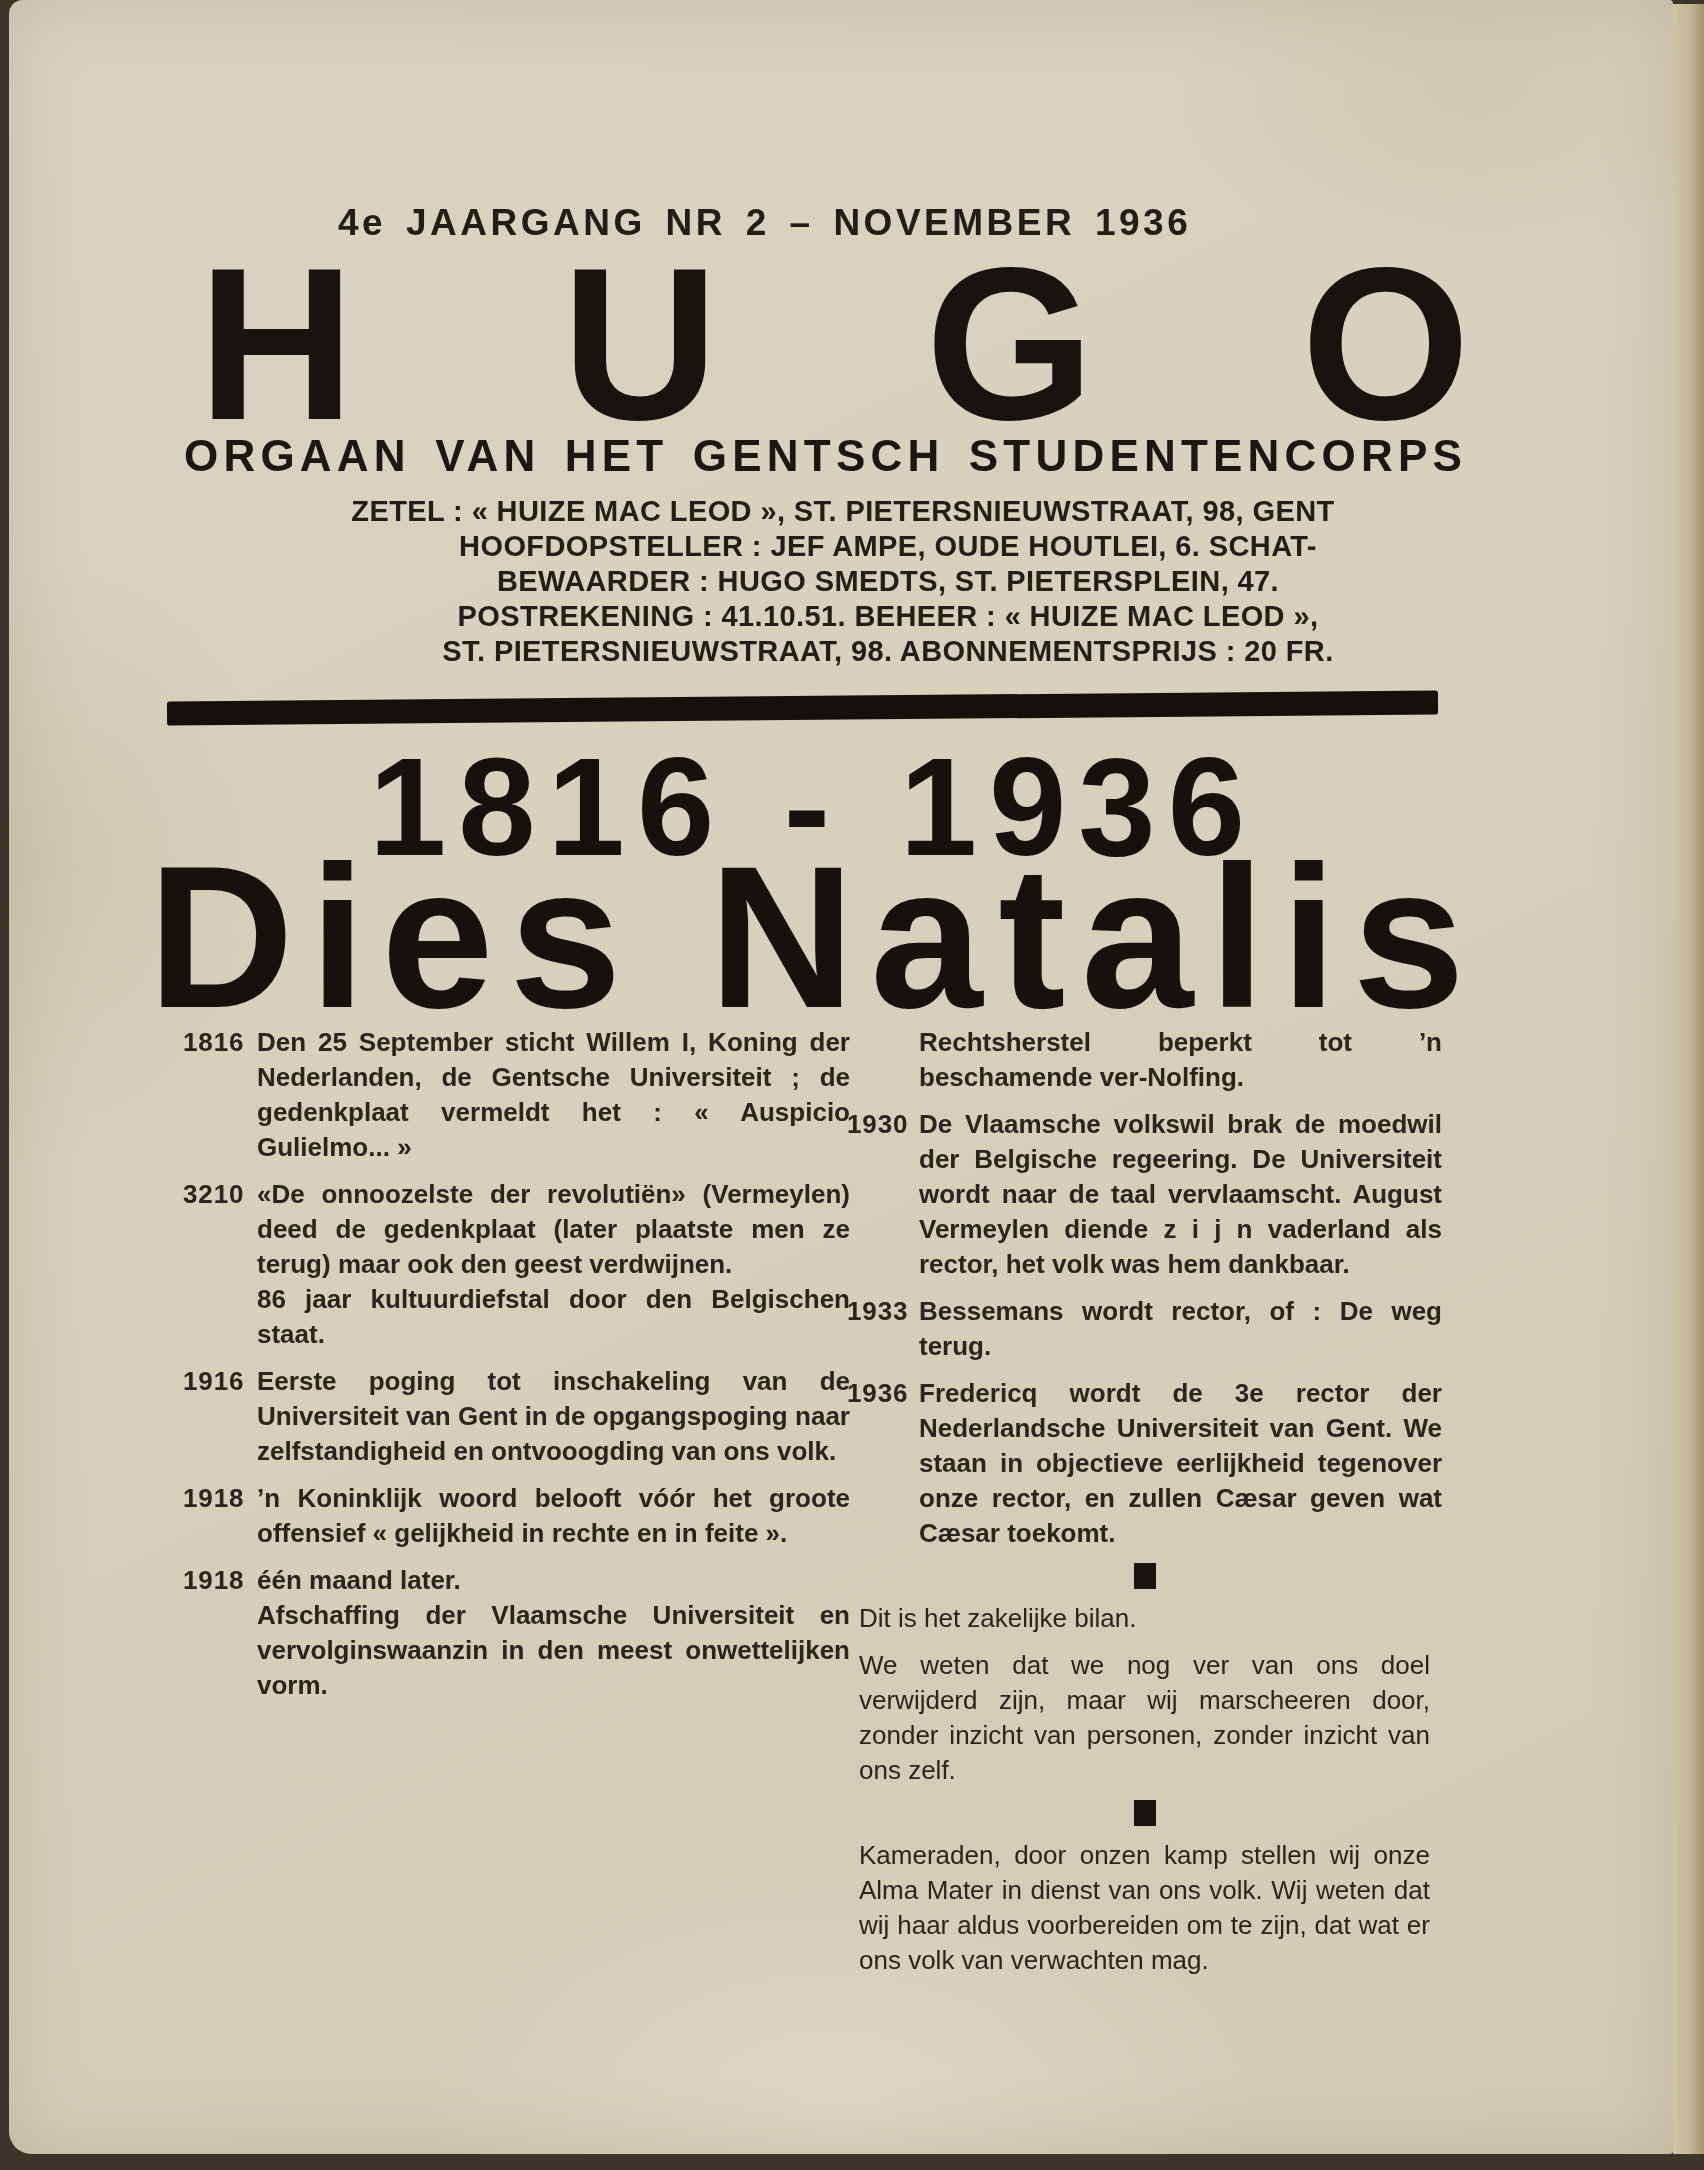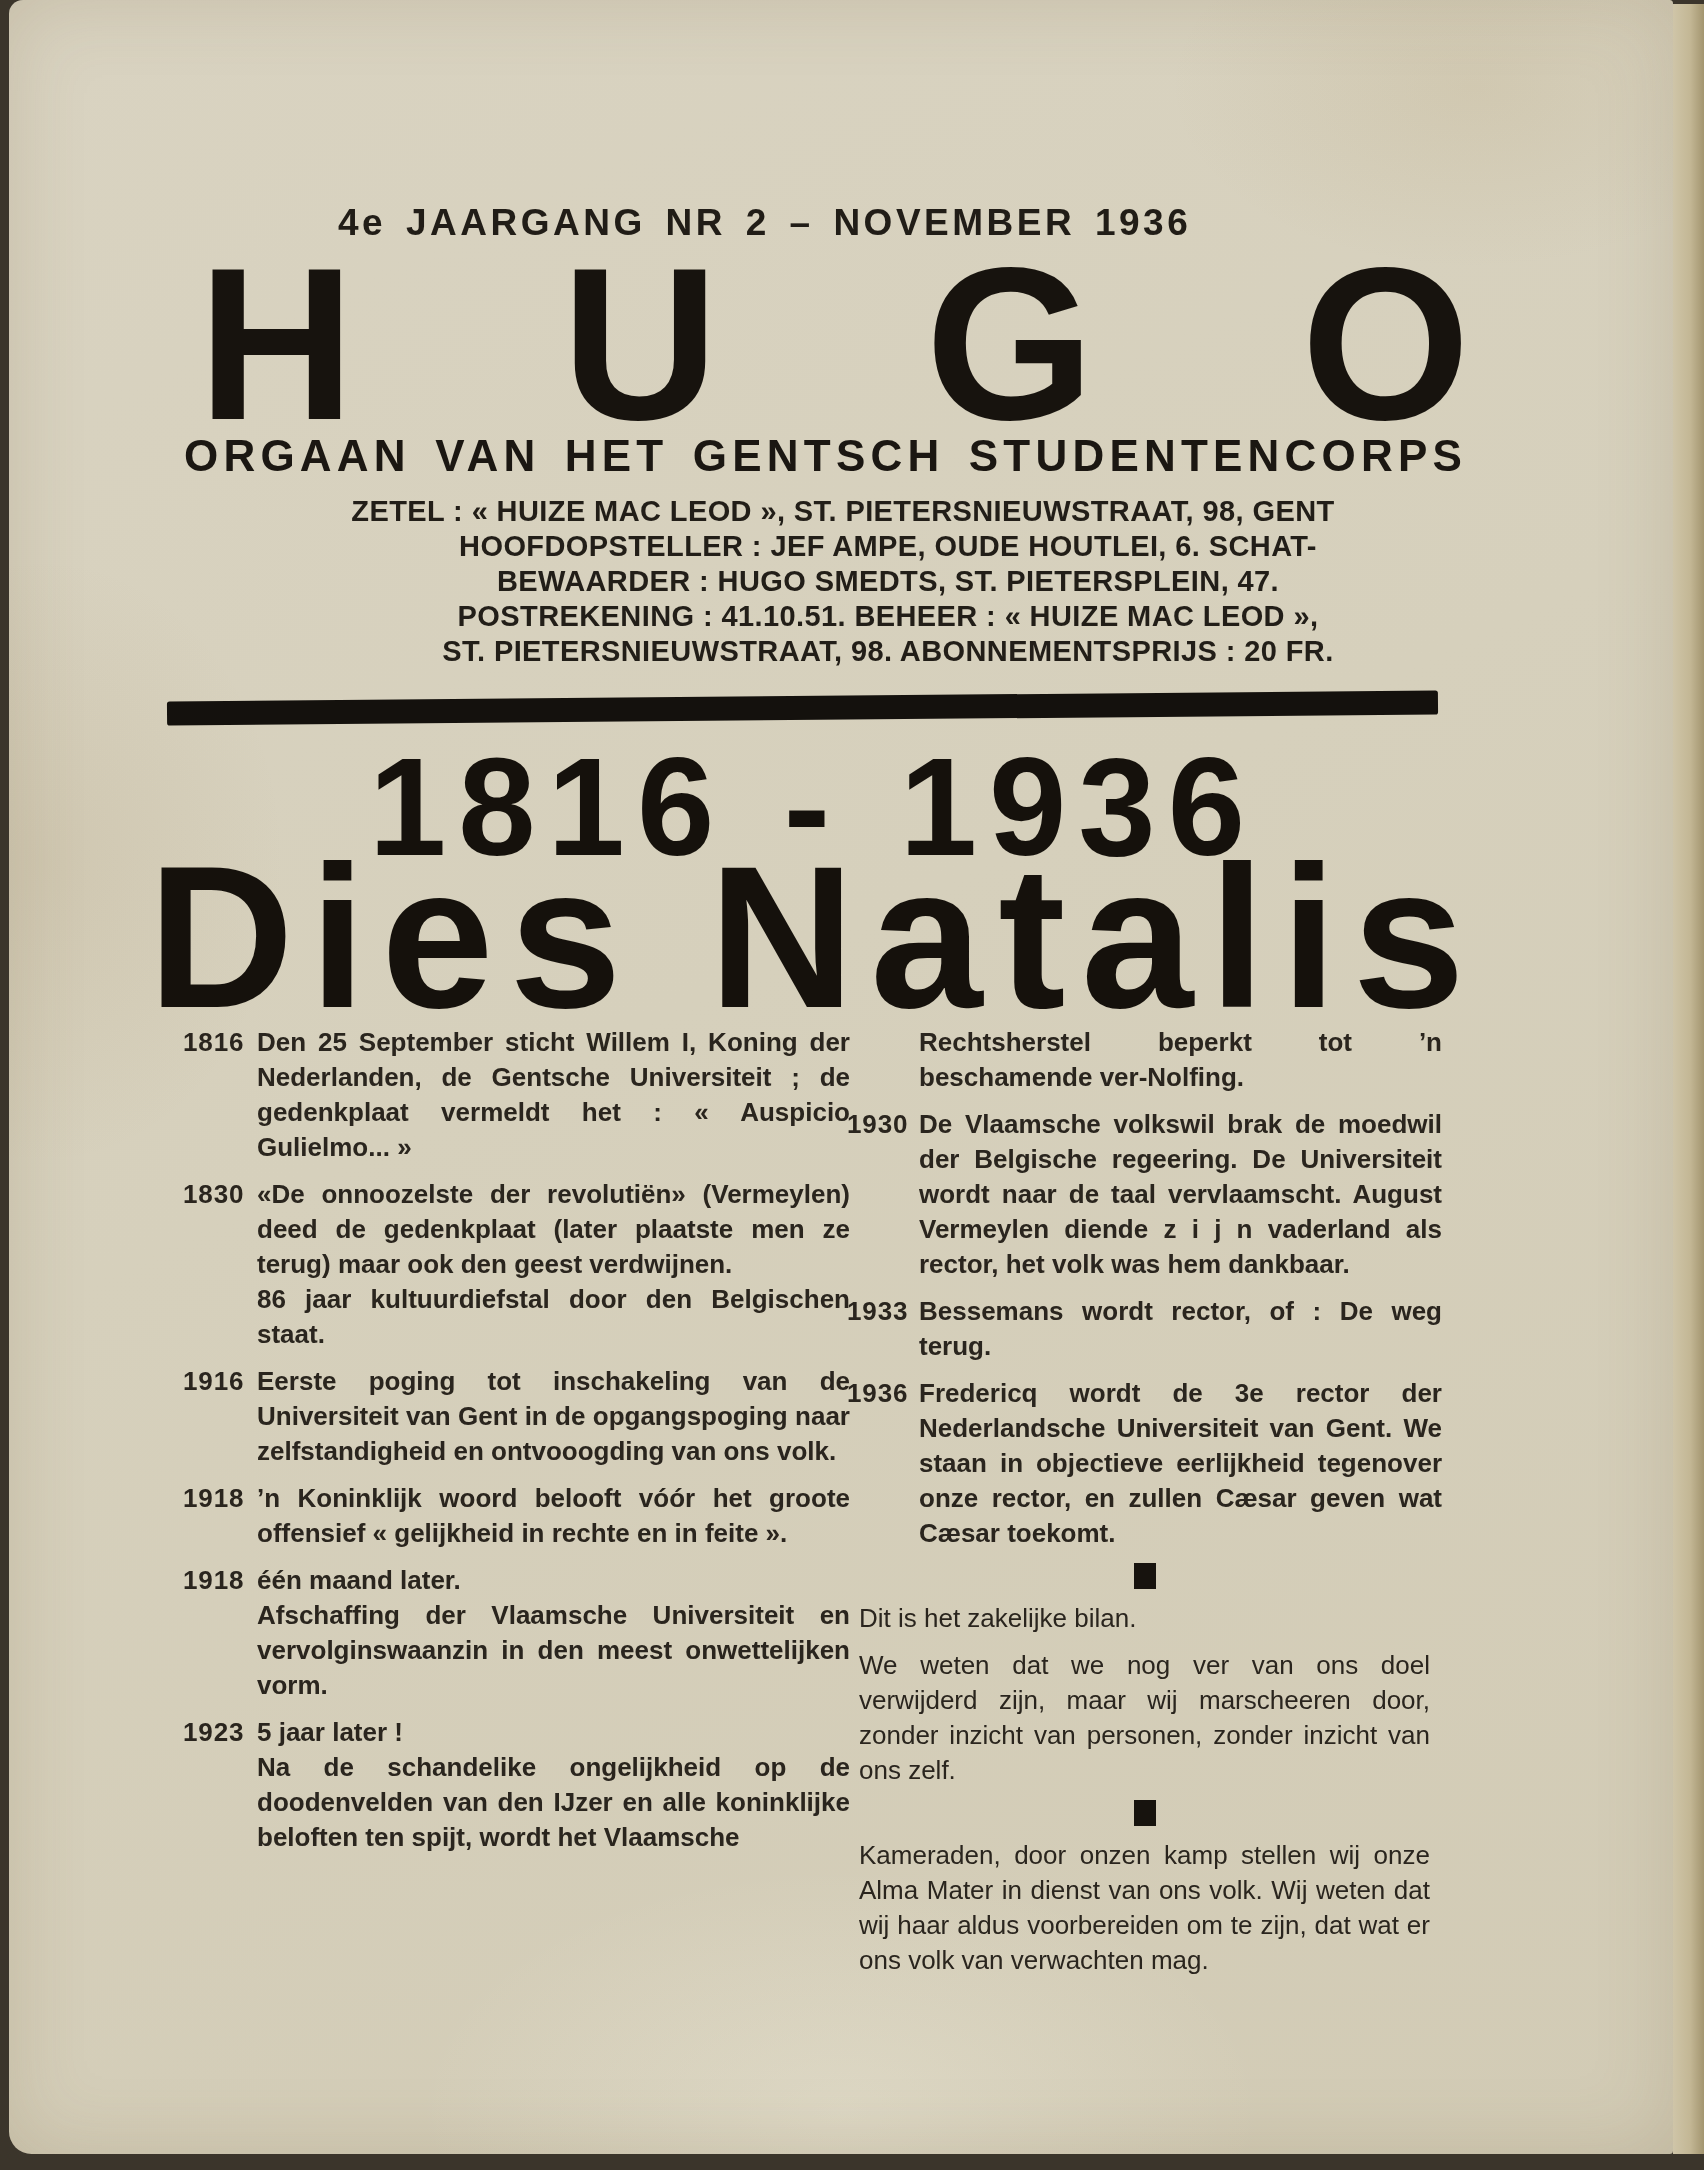--- a/index.html
+++ b/index.html
@@ -109,41 +109,36 @@
 <div class="anniversary">1816 - 1936</div>
 
 <div class="article-title">Dies Natalis</div>
 
 <div class="col col-left">
   <article class="entry">
     <span class="year">1816</span>
     <p>Den 25 September sticht Willem I, Koning der Nederlanden, de Gentsche Universiteit ; de gedenkplaat vermeldt het : « Auspicio Gulielmo... »</p>
   </article>
   <article class="entry">
-    <span class="year">1830</span>
+    <span class="year">3210</span>
     <p>«De onnoozelste der revolutiën» (Vermeylen) deed de gedenkplaat (later plaatste men ze terug) maar ook den geest verdwijnen.</p>
     <p>86 jaar kultuurdiefstal door den Belgischen staat.</p>
   </article>
   <article class="entry">
     <span class="year">1916</span>
     <p>Eerste poging tot inschakeling van de Universiteit van Gent in de opgangspoging naar zelfstandigheid en ontvooogding van ons volk.</p>
   </article>
   <article class="entry">
     <span class="year">1918</span>
     <p>’n Koninklijk woord belooft vóór het groote offensief « gelijkheid in rechte en in feite ».</p>
   </article>
   <article class="entry">
     <span class="year">1918</span>
     <p>één maand later.</p>
     <p>Afschaffing der Vlaamsche Universiteit en vervolginswaanzin in den meest onwettelijken vorm.</p>
-  </article>
-  <article class="entry">
-    <span class="year">1923</span>
-    <p>5 jaar later !</p>
-    <p>Na de schandelike ongelijkheid op de doodenvelden van den IJzer en alle koninklijke beloften ten spijt, wordt het Vlaamsche</p>
   </article>
 </div>
 
 <div class="col col-right">
   <article class="entry">
     <span class="year"></span>
     <p>Rechtsherstel beperkt tot ’n beschamende ver-Nolfing.</p>
   </article>
   <article class="entry">
     <span class="year">1930</span>

